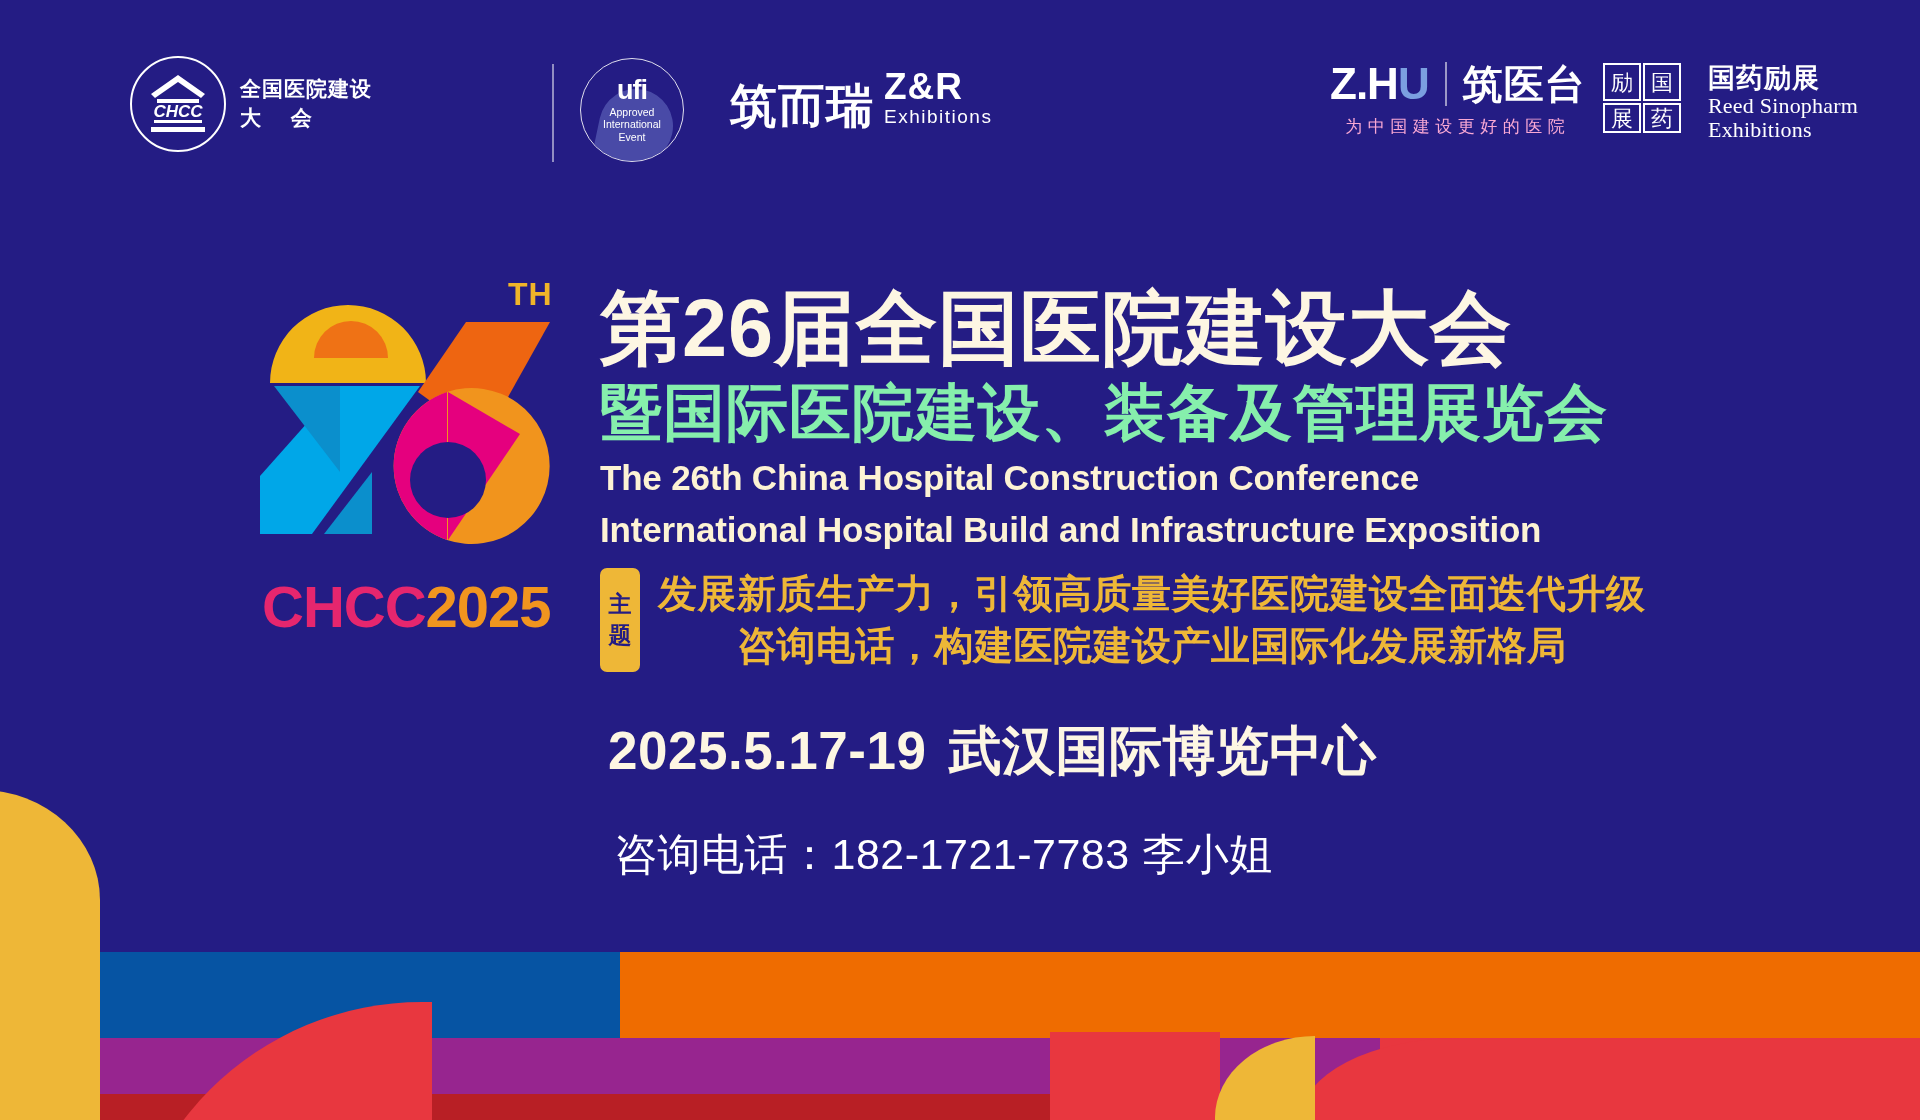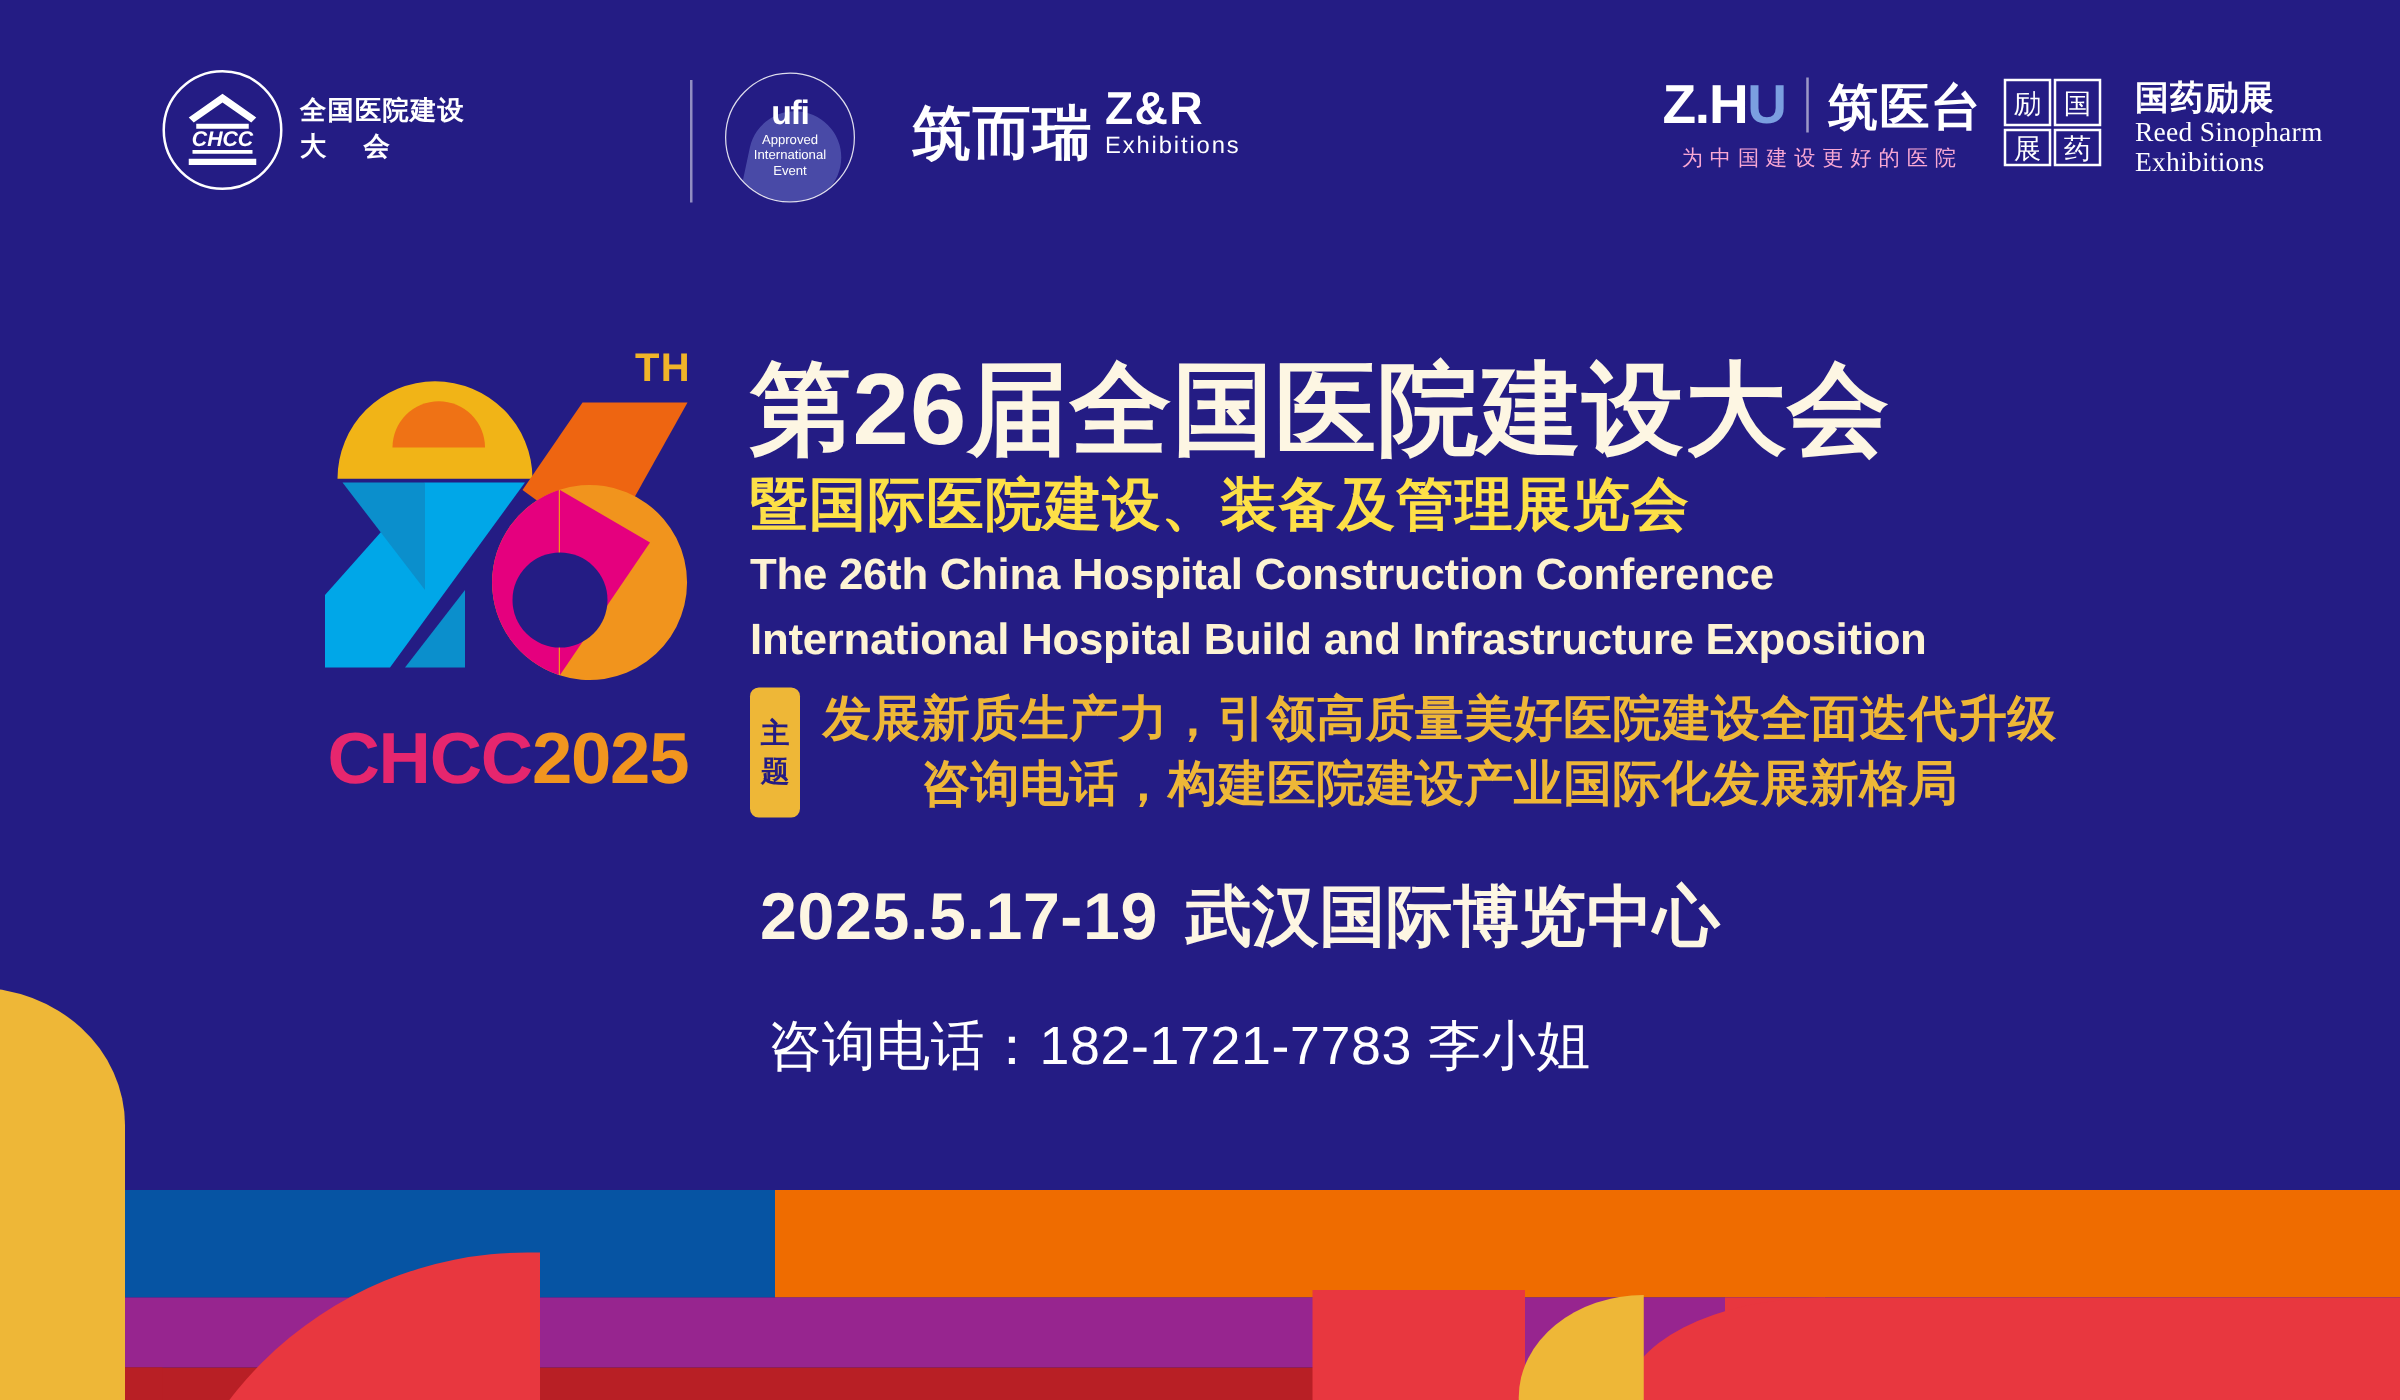--- a/index.html
+++ b/index.html
@@ -92,21 +92,21 @@
   .ufi-word { position:relative; color:#fff; font-size:27px; font-weight:bold; letter-spacing:-1px; margin-top:-2px;}
   .ufi-sub { position:relative; color:#fff; font-size:10.5px; line-height:1.18; text-align:center; }
 
   .logo-zr { position:absolute; left:730px; top:12px; display:flex; align-items:flex-end; gap:10px; }
   .zr-cn { color:#fff; font-size:47px; font-weight:bold; letter-spacing:1px; line-height:1; }
   .zr-en { color:#fff; line-height:1.05; padding-bottom:2px; }
   .zr-en .a { font-size:37px; font-weight:bold; letter-spacing:1px; }
   .zr-en .b { font-size:19px; letter-spacing:1.5px; }
 
   .logo-zhu { position:absolute; left:1330px; top:6px; }
-  .zhu-row { display:flex; align-items:flex-end; gap:16px; }
+  .zhu-row { display:flex; align-items:center; gap:16px; }
   .zhu-mark { font-size:44px; font-weight:bold; line-height:1; letter-spacing:-1px; }
   .zhu-mark .z { color:#ffffff; }
   .zhu-mark .h { color:#ffffff; }
   .zhu-mark .u { color:#7b9fe0; }
   .zhu-bar { width:2px; height:44px; background:rgba(255,255,255,.55); }
   .zhu-cn { color:#fff; font-size:40px; font-weight:bold; letter-spacing:1px; line-height:1; }
   .zhu-tag { color:#f9a8d4; font-size:17px; letter-spacing:5.5px; margin-top:9px; text-align:center; }
 
   .logo-reed { position:absolute; left:1600px; top:4px; display:flex; align-items:center; gap:12px; }
   .reed-seal { width:84px; height:86px; position:relative; }
@@ -124,21 +124,21 @@
   .chcc2025 .p2 { color:#f1951f; }
 
   
   .main { position:absolute; left:600px; top:286px; width:1300px; }
 
   .title1 {
     color:#fdf6e3; font-size:81px; font-weight:bold; letter-spacing:1px; line-height:1.06;
     white-space:nowrap;
   }
   .title2 {
-    color:#fde047; font-size:46px; font-weight:bold; letter-spacing:1px; line-height:1.12;
+    color:#86efac; font-size:62px; font-weight:bold; letter-spacing:1px; line-height:1.12;
     margin-top:6px; white-space:nowrap;
   }
   .subtitle-en {
     color:#fdf3d4; font-size:35px; font-weight:bold; line-height:1.18;
     letter-spacing:-.2px; margin-top:10px; white-space:nowrap;
   }
 
   .theme-row { display:flex; align-items:stretch; gap:18px; margin-top:18px; }
   .theme-badge {
     width:40px; background:#eeb737; color:#241c84; border-radius:7px;

